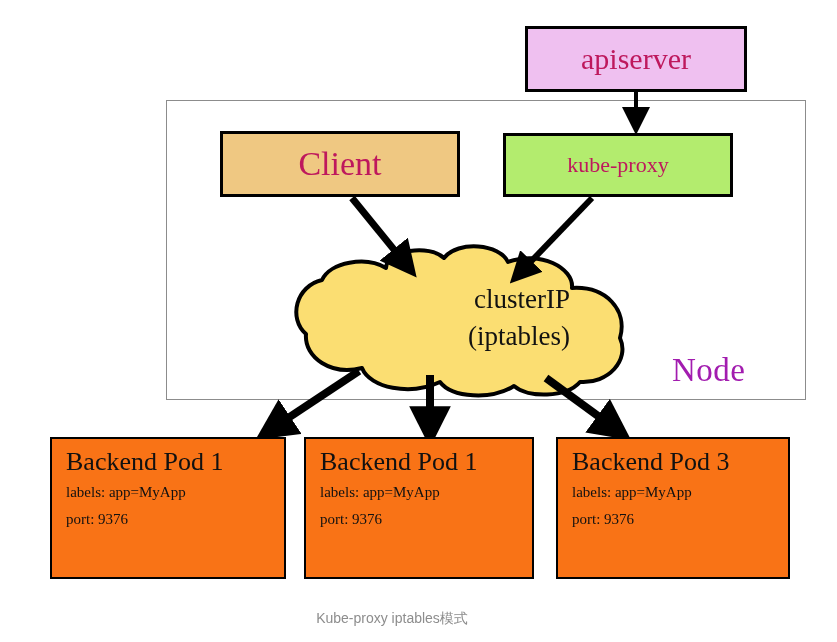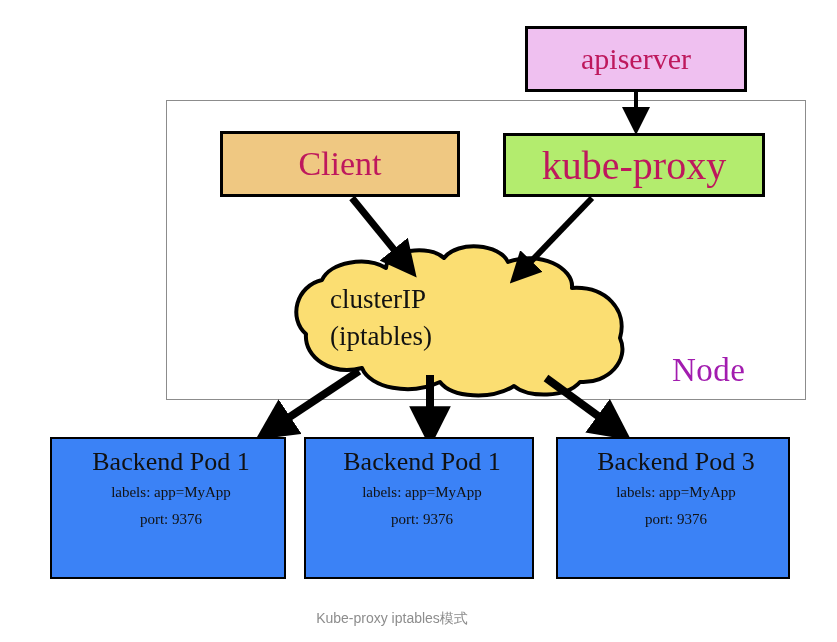--- a/index.html
+++ b/index.html
@@ -67,54 +67,53 @@
     left: 220px;
     top: 131px;
     width: 240px;
     height: 66px;
     background: #EFC882;
     font-size: 34px;
   }
   #kubeproxy-box {
     left: 503px;
     top: 133px;
-    width: 262px;
+    width: 230px;
     height: 64px;
     background: #B3EC6E;
-    font-size: 40px;
+    font-size: 22px;
   }
   .pod-box {
     position: absolute;
     box-sizing: border-box;
     border: 2px solid #000000;
-    background: #3b82f6;
+    background: #f97316;
     padding: 6px 8px 8px 14px;
     font-family: "Liberation Serif", serif;
     color: #111111;
-    text-align: center;
   }
   #pod-1 { left: 50px;  top: 437px; width: 236px; height: 142px; }
   #pod-2 { left: 304px; top: 437px; width: 230px; height: 142px; }
   #pod-3 { left: 556px; top: 437px; width: 234px; height: 142px; }
   .pod-title {
     font-size: 26px;
     line-height: 34px;
     white-space: nowrap;
   }
   .pod-line {
     font-size: 15px;
     line-height: 27px;
     white-space: nowrap;
   }
   .cloud-text {
     position: absolute;
     left: 330px;
     top: 281px;
     width: 240px;
-    text-align: left;
+    text-align: right;
     font-family: "Liberation Serif", serif;
     font-size: 27px;
     line-height: 37px;
     color: #111111;
     pointer-events: none;
   }
   .caption {
     position: absolute;
     left: 0;
     top: 610px;

